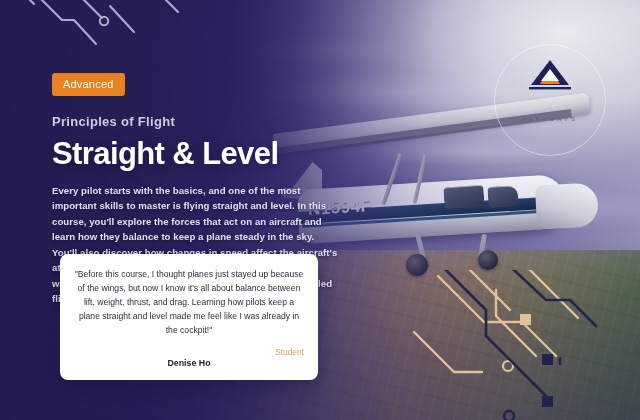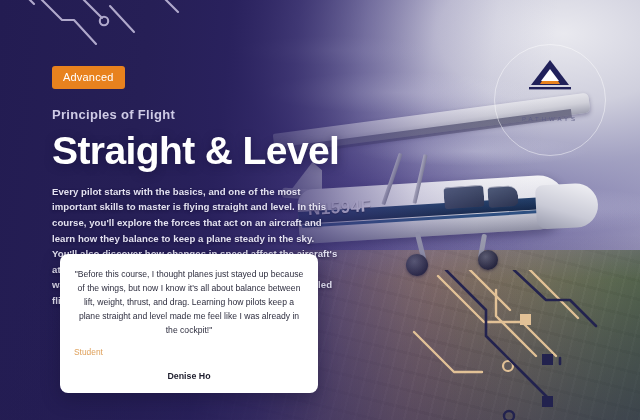--- a/index.html
+++ b/index.html
@@ -254,34 +254,35 @@
 
   .badge {
     display: inline-block;
     background: #e8821e;
     color: #ffffff;
     font-size: 11px;
     font-weight: 400;
     padding: 5px 11px 6px;
     border-radius: 3px;
     letter-spacing: 0.2px;
+    margin-top: 7px;
   }
 
   .eyebrow {
     margin-top: 18px;
     color: #cfcbe6;
     font-size: 13px;
     font-weight: 700;
     letter-spacing: 0.3px;
   }
 
   .title {
     margin-top: 9px;
     color: #ffffff;
-    font-size: 39px;
+    font-size: 31px;
     font-weight: 700;
     letter-spacing: -0.6px;
     line-height: 1.05;
     text-shadow: 0 2px 8px rgba(20,14,54,0.5);
   }
 
   .desc {
     margin-top: 12px;
     width: 286px;
     color: #e3e1f0;
@@ -303,26 +304,26 @@
     box-shadow: 0 6px 18px rgba(18,12,48,0.38);
   }
   .quote {
     color: #2e2e3f;
     font-size: 8.6px;
     line-height: 1.62;
     text-align: center;
   }
   .role {
     margin-top: 9px;
-    text-align: left;
+    text-align: right;
     color: #dfa05a;
     font-size: 8.4px;
   }
   .person {
-    margin-top: 14px;
+    margin-top: 1px;
     text-align: center;
     color: #1d1d2c;
     font-size: 8.8px;
     font-weight: 700;
   }
 </style>
 </head>
 <body>
 
 <div class="hero">

